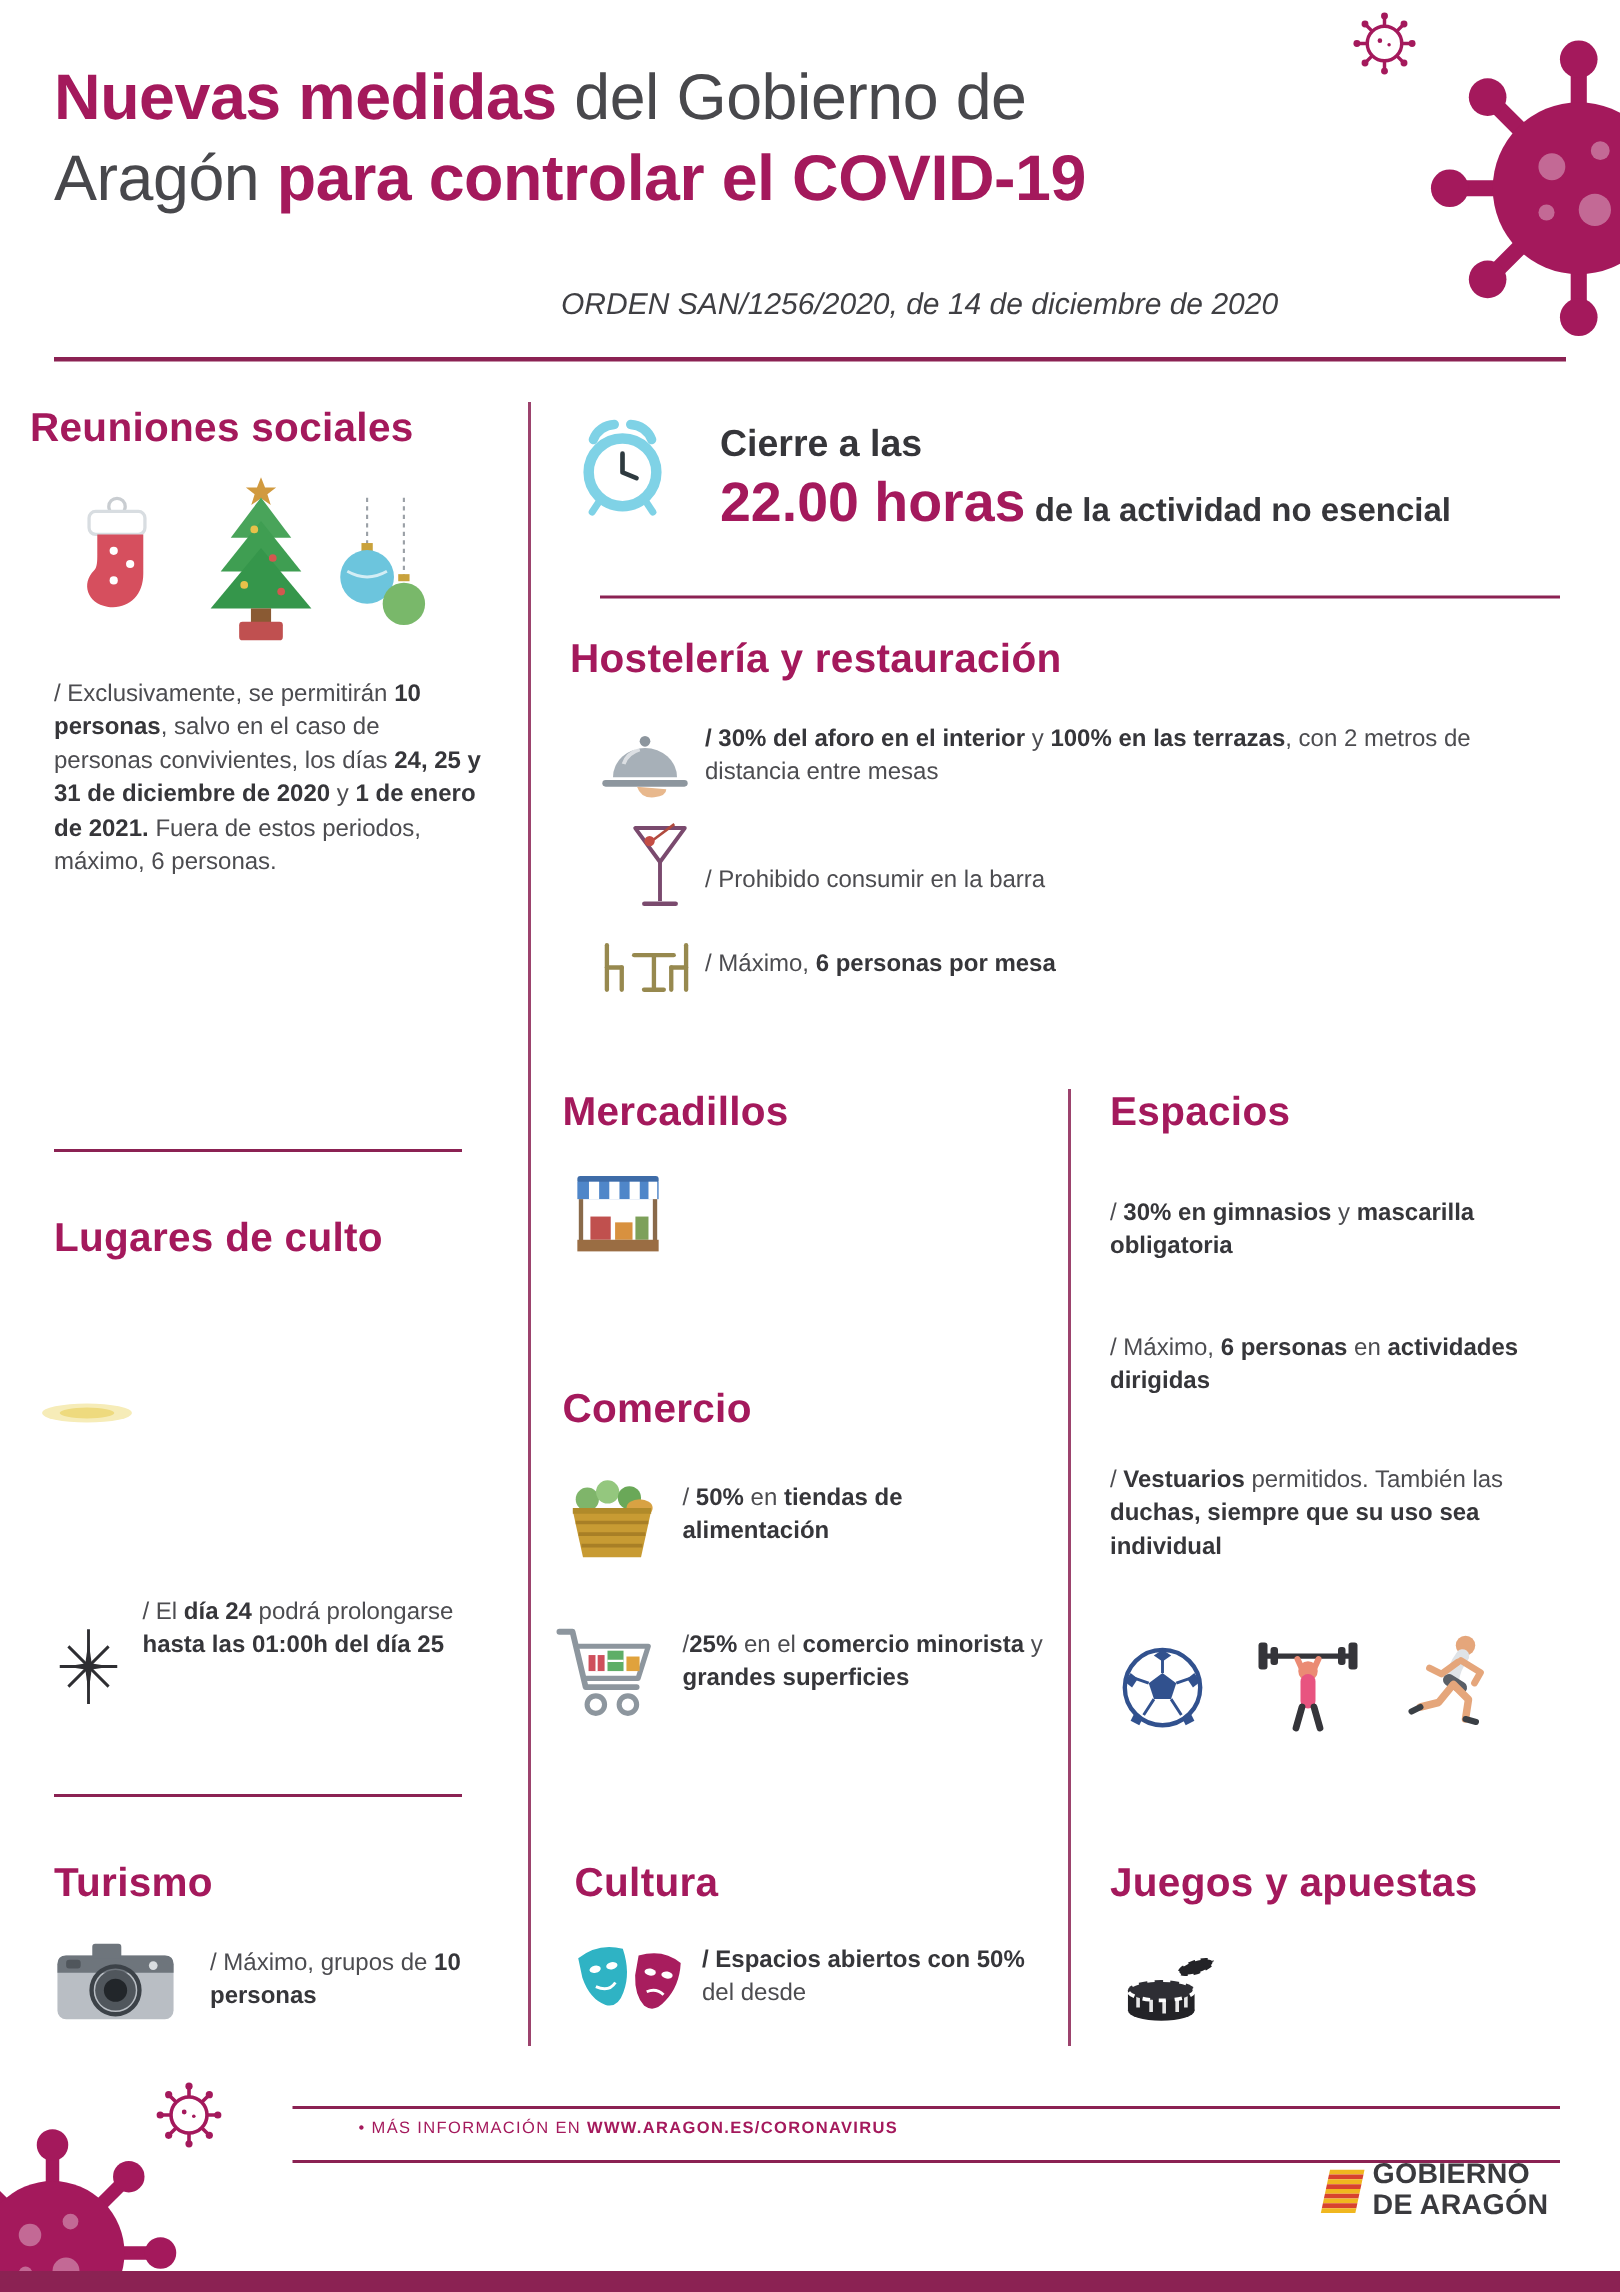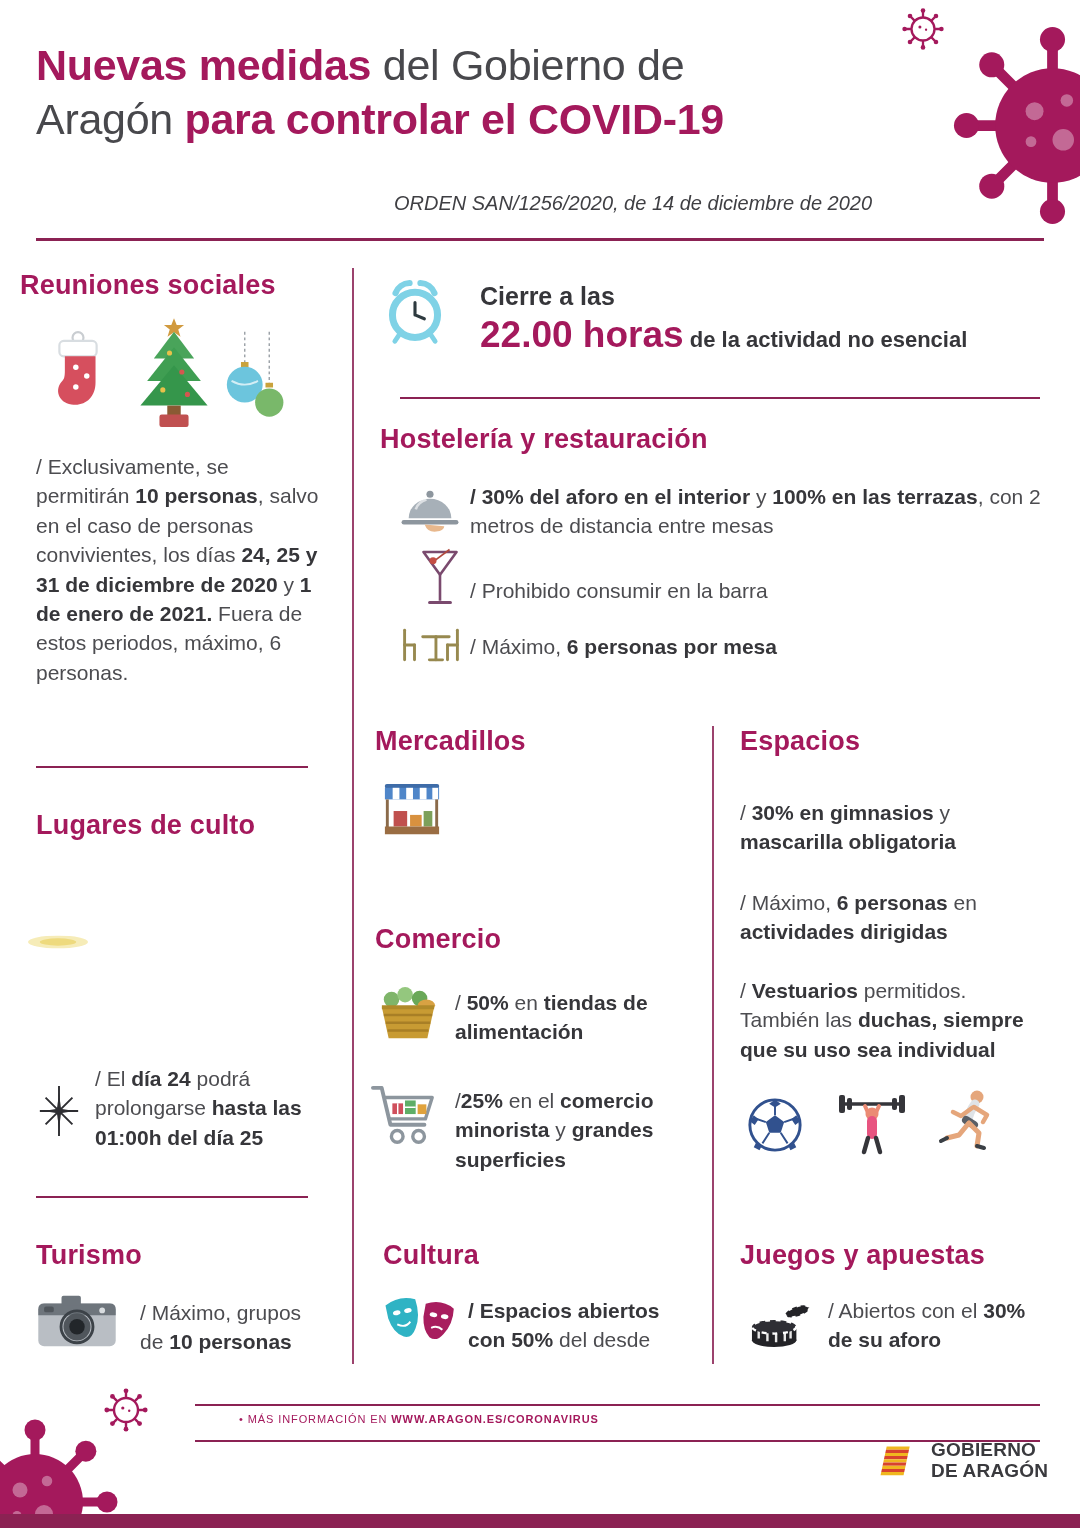--- a/index.html
+++ b/index.html
@@ -12,31 +12,31 @@
   body{font-family:"Liberation Sans",sans-serif;background:#ececec;}
   .page{position:relative;width:1080px;height:1528px;background:#fff;overflow:hidden;margin:0 auto;}
   .abs{position:absolute;}
   .hr{background:var(--line);}
   .vr{background:var(--line);width:1.5px;opacity:.85;}
   .virus{color:var(--accent);}
   .title{font-size:43px;line-height:1.26;color:#48484c;letter-spacing:-.3px;}
   .title .b{font-weight:bold;}
   .accent{color:var(--accent);}
   .h2{font-size:27px;font-weight:bold;color:var(--accent);letter-spacing:.2px;}
-  .body-text{font-size:21px;line-height:1.4;color:var(--text);}
+  .body-text{font-size:16px;line-height:1.4;color:var(--text);}
   .body-text .b{font-weight:bold;color:var(--textb);}
   .alert{font-size:35px;color:var(--accent);letter-spacing:.3px;}
   .alert sup{font-size:19px;}
-  .order{font-size:20px;font-style:italic;color:#3f3f43;margin-left:20px;}
+  .order{font-size:20px;font-style:italic;color:#3f3f43;}
   .cierre-l1{font-size:25px;font-weight:bold;color:var(--textb);margin-bottom:3px;}
   .cierre-time{font-size:37px;font-weight:bold;}
   .cierre-rest{font-size:22px;font-weight:bold;color:var(--textb);}
   .info{font-size:11px;letter-spacing:.9px;color:var(--accent);margin-left:13px;}
   .info .info-url{font-weight:bold;}
-  .logo{display:flex;gap:17px;align-items:center;}
+  .logo{display:flex;gap:1px;align-items:center;}
   .logo-text{font-size:19px;font-weight:bold;color:#3a3a3e;line-height:1.1;letter-spacing:.2px;}
   .bottom-bar{background:var(--line);}
 </style>
 </head>
 <body>
 
 <div class="page">
 
   <svg width="0" height="0" style="position:absolute" aria-hidden="true">
     <defs>
@@ -369,21 +369,20 @@
       <use href="#ic-lifter"></use>
     </svg>
   <svg class="abs" style="left:938px;top:1088px;width:62px;height:68px">
       <use href="#ic-runner"></use>
     </svg>
 
   <div class="abs h2" style="left:740px;top:1240px">Juegos y apuestas</div>
   <svg class="abs" style="left:746px;top:1294px;width:66px;height:56px">
       <use href="#ic-chips"></use>
     </svg>
-  <div class="abs body-text" style="left:828px;top:1296px;width:205px"><span>/ Abiertos con el </span><span class="b">30% de su aforo</span></div>
 
   <div class="abs hr" style="left:195px;top:1404px;width:845px;height:1.5px"></div>
   <div class="abs info" style="left:226px;top:1413px">
     <span>•</span><span>  MÁS INFORMACIÓN EN </span><span class="info-url">WWW.ARAGON.ES/CORONAVIRUS</span>
   </div>
   <div class="abs hr" style="left:195px;top:1440px;width:845px;height:1.5px"></div>
 
   <svg class="abs virus" style="left:102px;top:1386px;width:48px;height:48px">
       <use href="#ic-virus-outline"></use>
     </svg>

